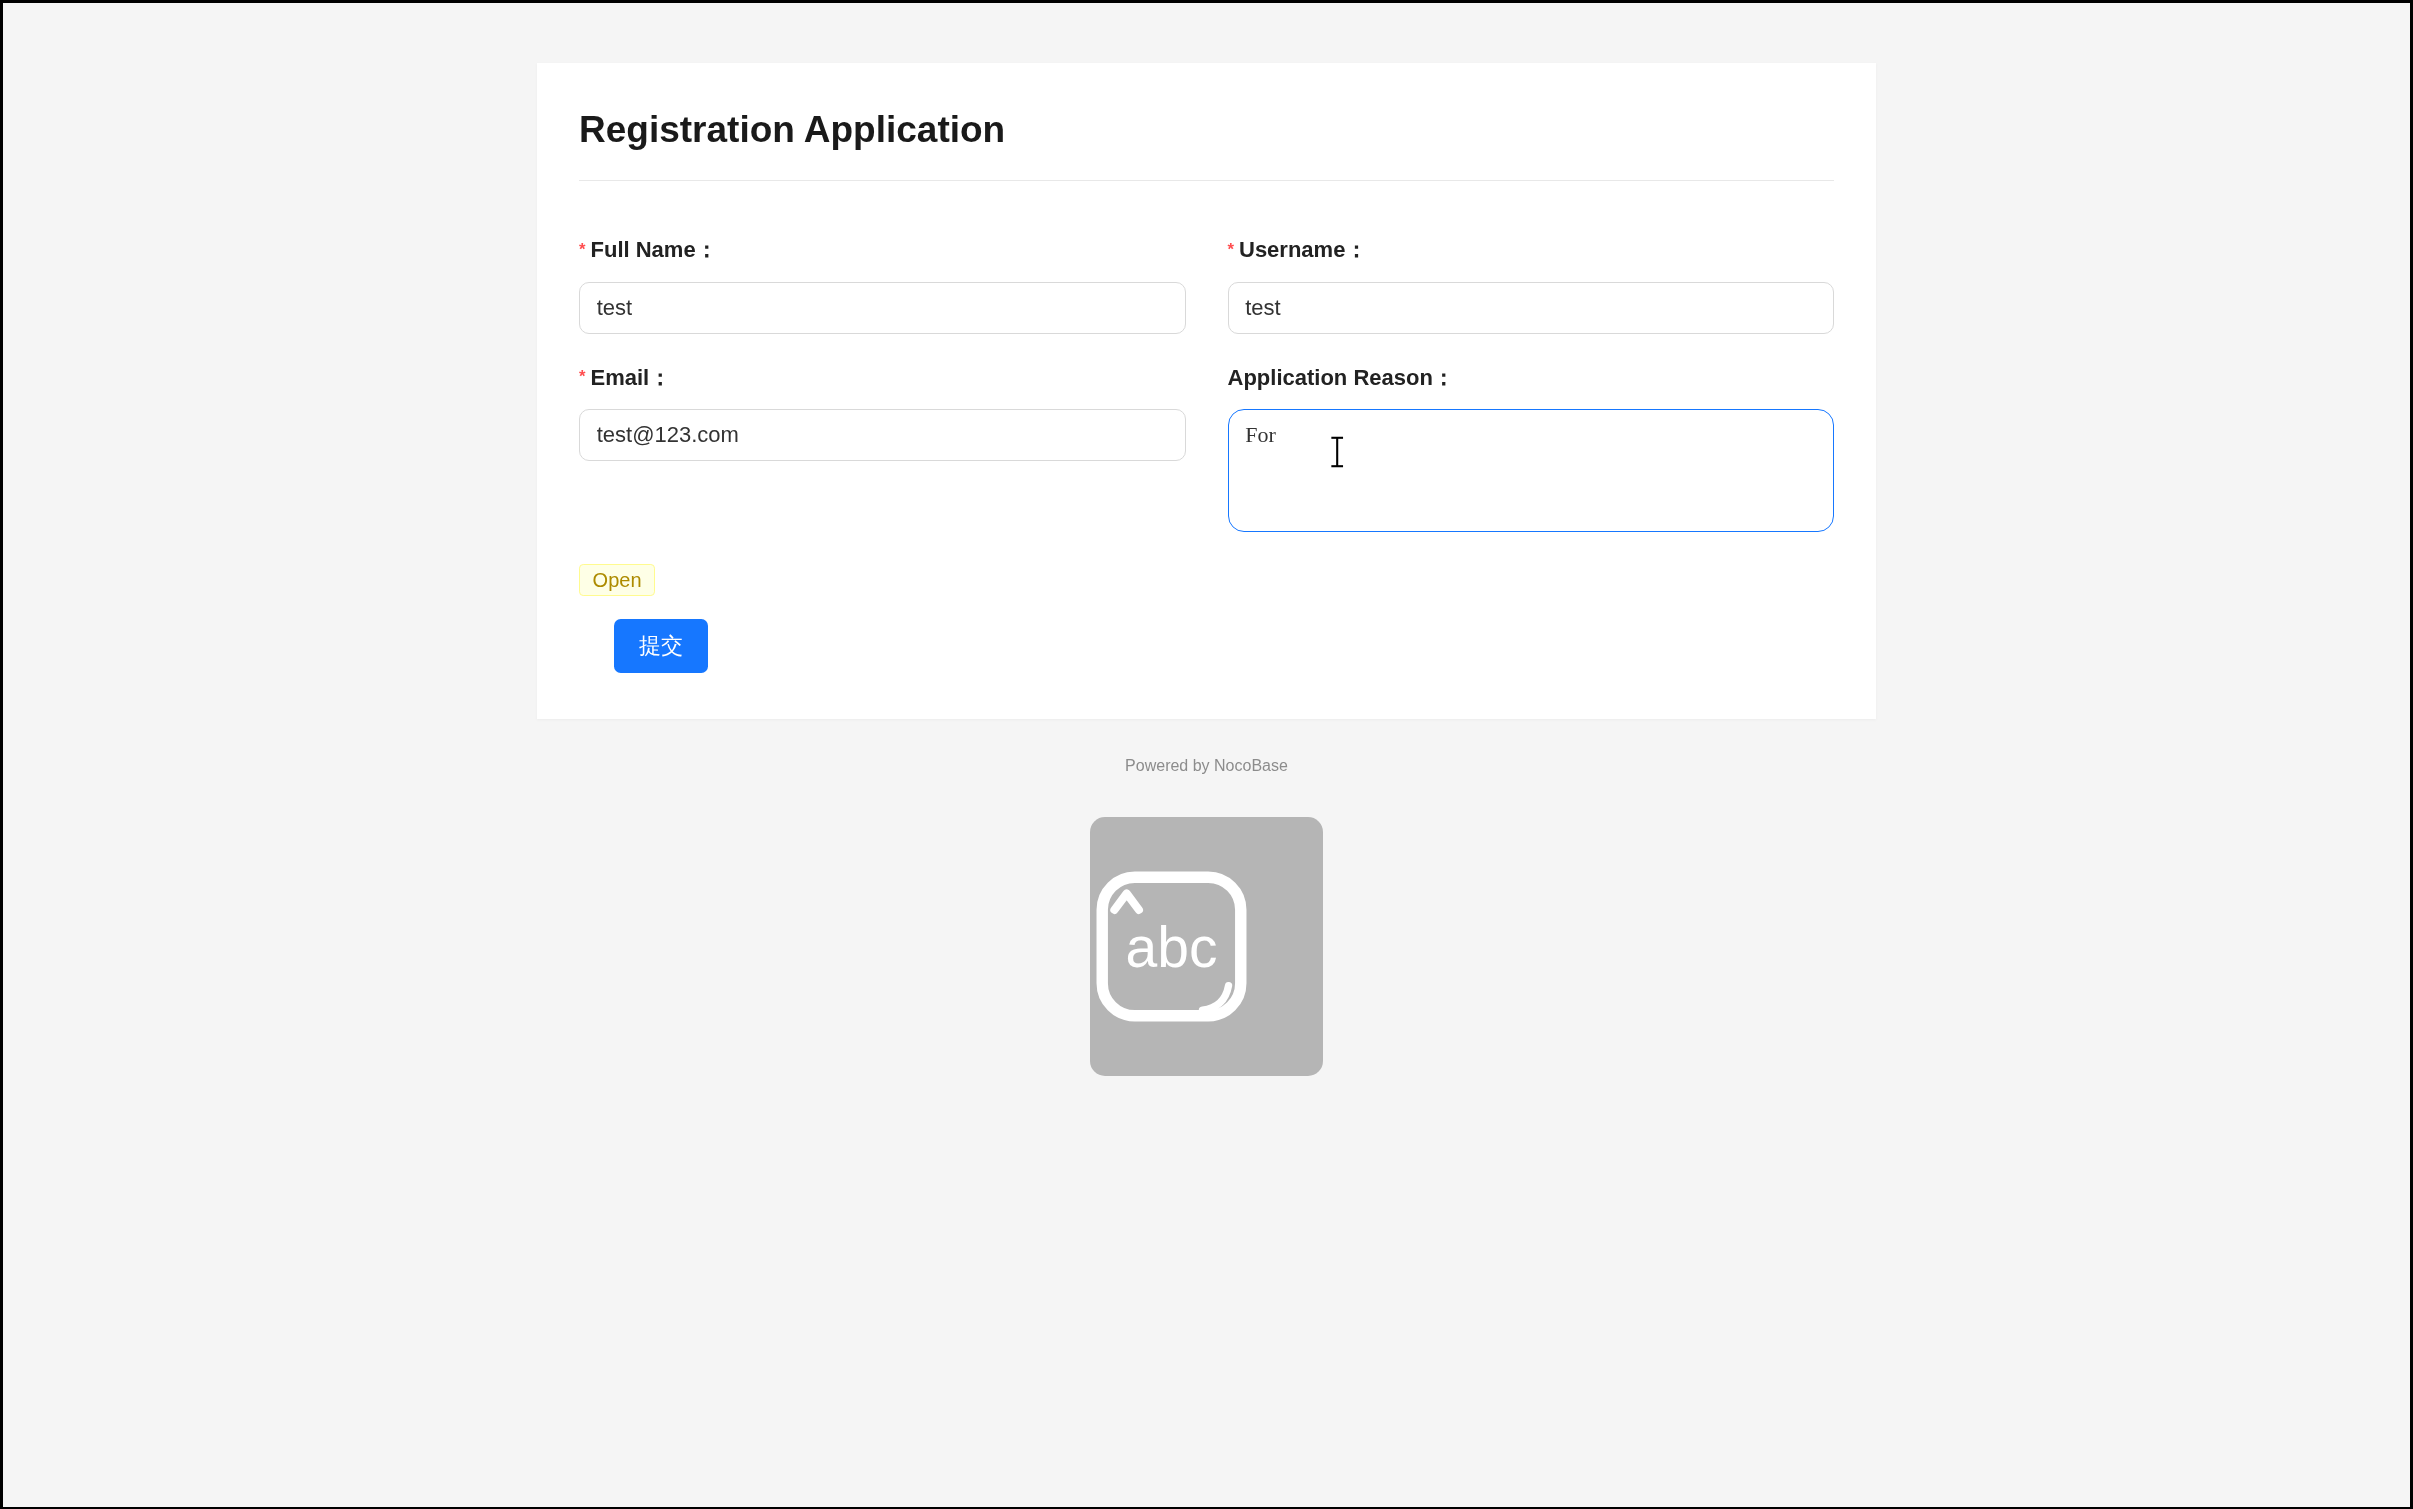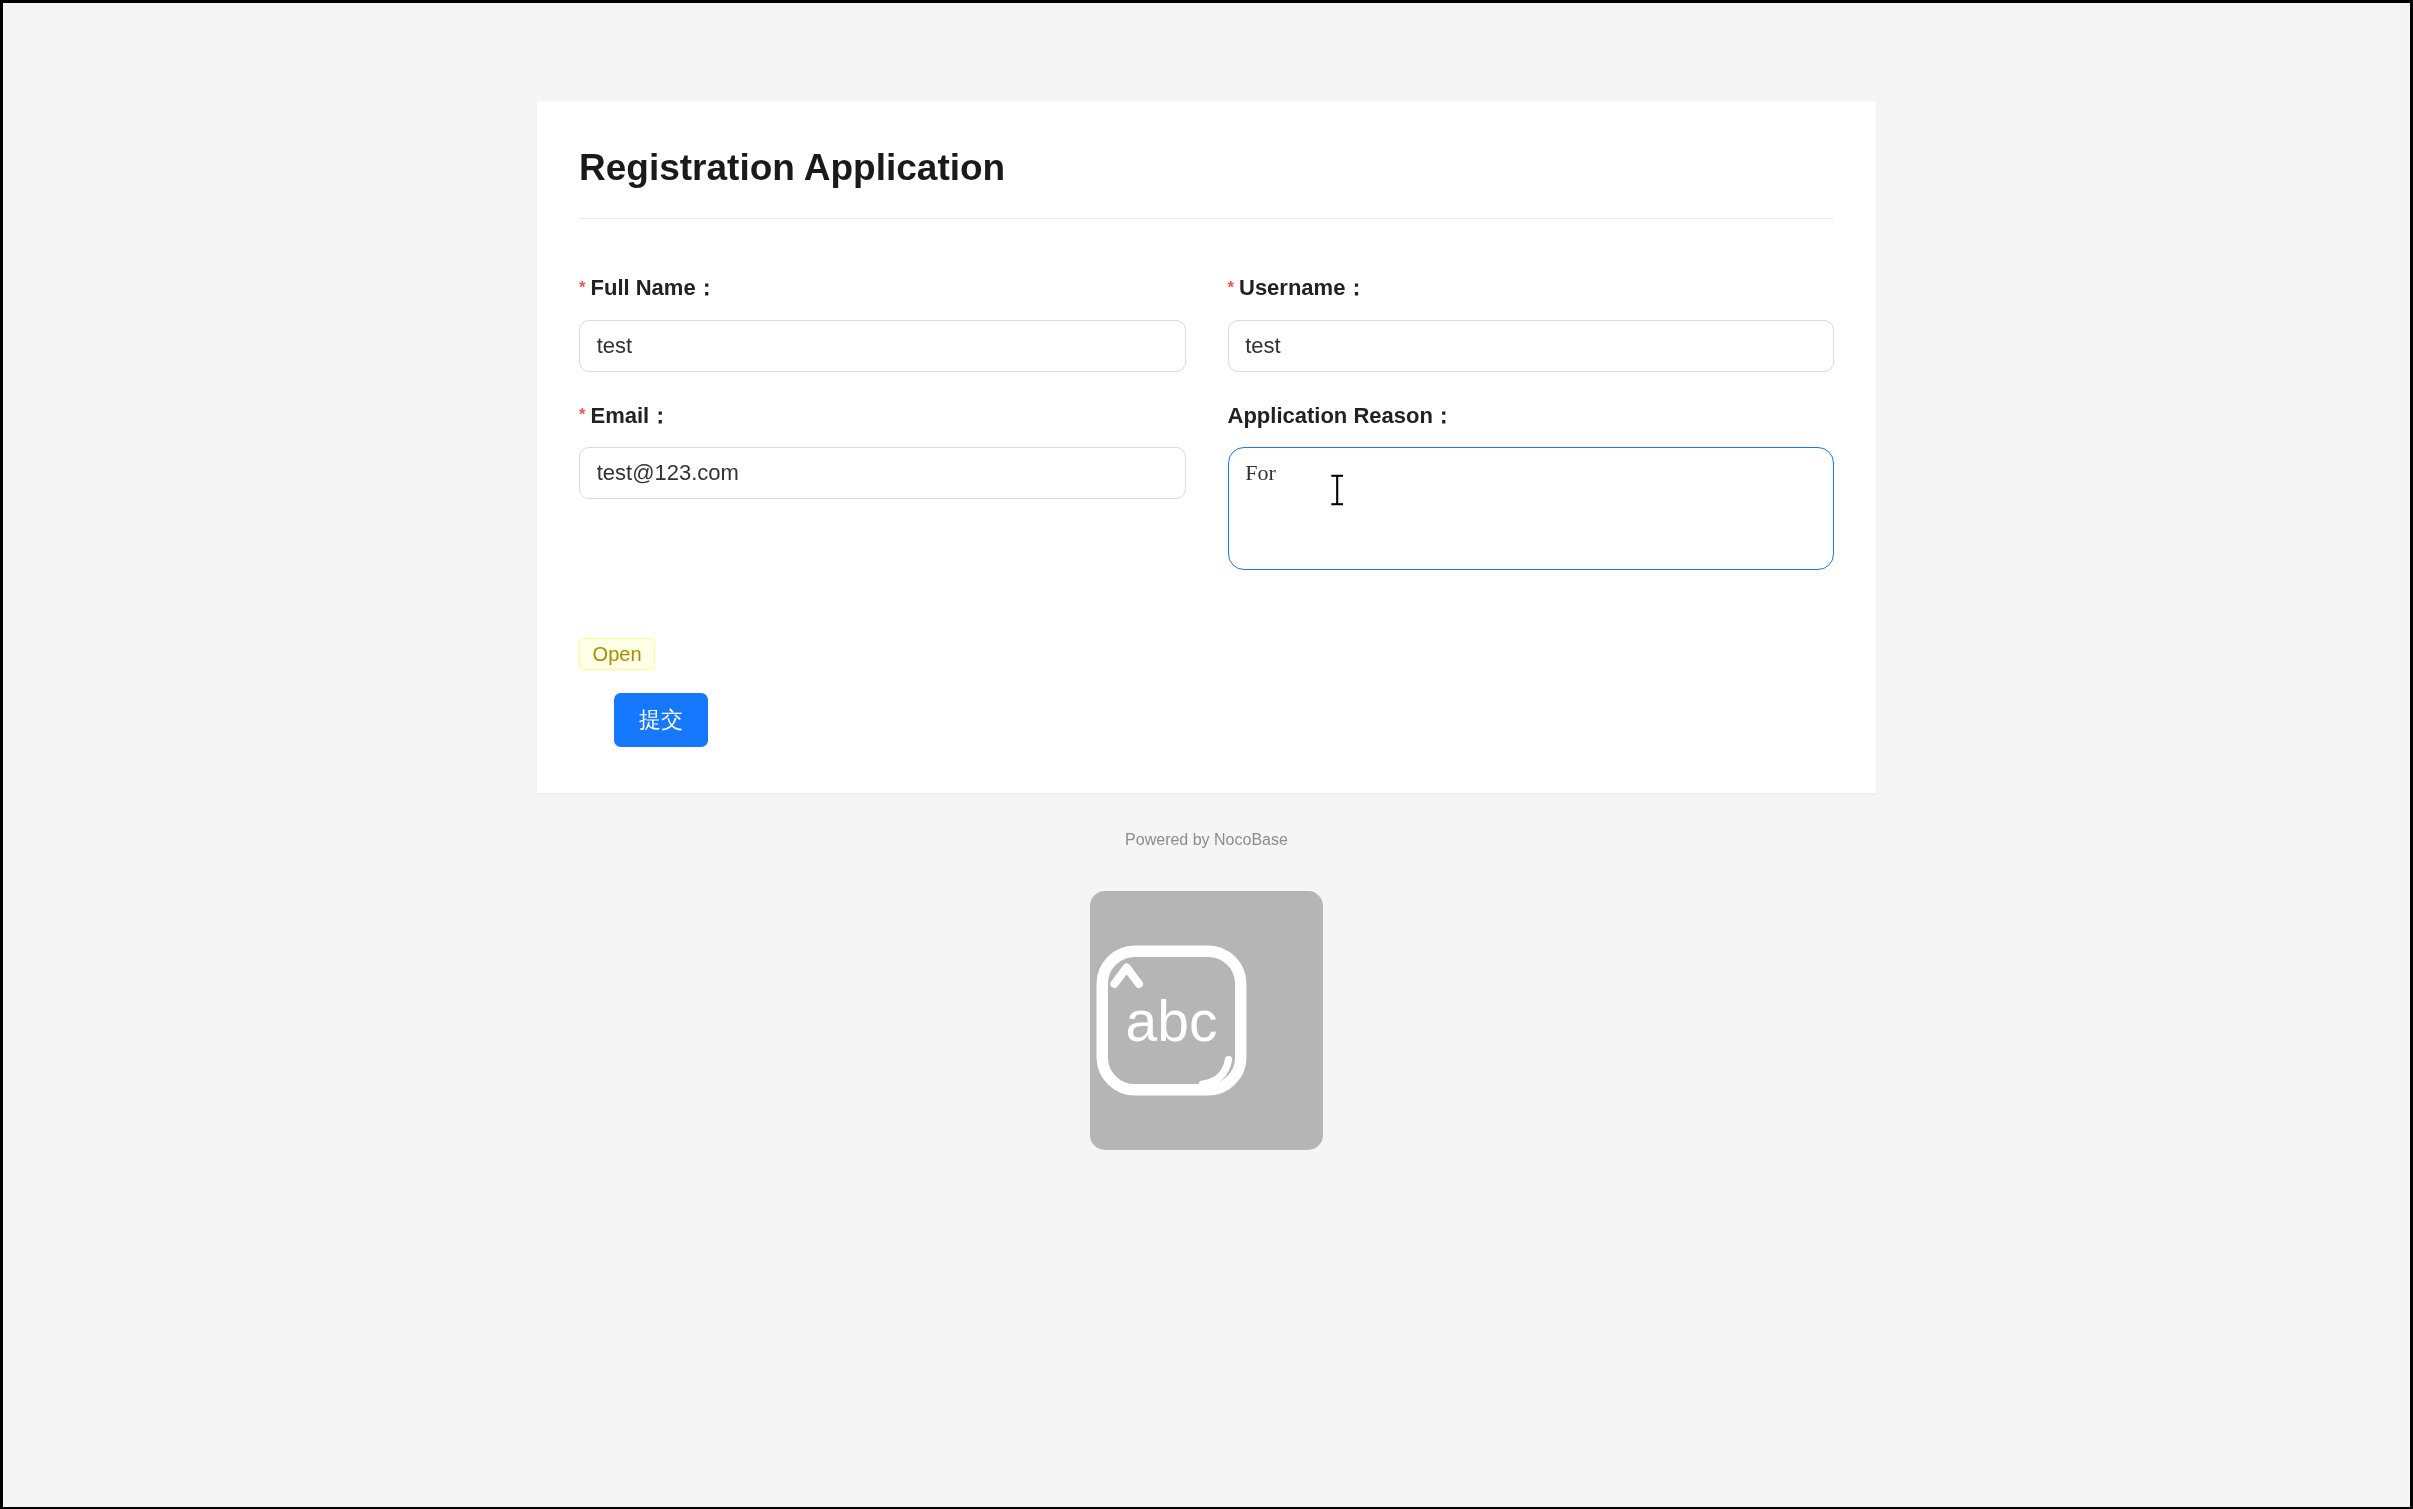--- a/index.html
+++ b/index.html
@@ -15,21 +15,21 @@
       position: relative;
     }
     .outer-frame {
       border: 3.3px solid #000;
       width: 100%;
       height: 100%;
       background: #f5f5f5;
       display: flex;
       flex-direction: column;
       align-items: center;
-      padding-top: 98px;
+      padding-top: 60px;
     }
     .form-card {
       background: #fff;
       width: 1339px;
       padding: 46px 42px 46px 42px;
       box-shadow: 0 0.8px 3.3px rgba(0,0,0,0.04);
     }
     .form-title {
       font-size: 37px;
       font-weight: 700;
@@ -92,21 +92,20 @@
     }
     .user-type-tag {
       display: inline-block;
       background: #feffe6;
       border: 0.8px solid #fffb8f;
       color: #ad8b00;
       padding: 3.3px 12.6px;
       border-radius: 4.2px;
       font-size: 20px;
       align-self: flex-start;
-      margin-top: 36px;
     }
     .submit-row {
       margin-top: 23.4px;
       margin-left: 35px;
     }
     .submit-button {
       background: #1677ff;
       color: #fff;
       border: none;
       border-radius: 6.7px;

